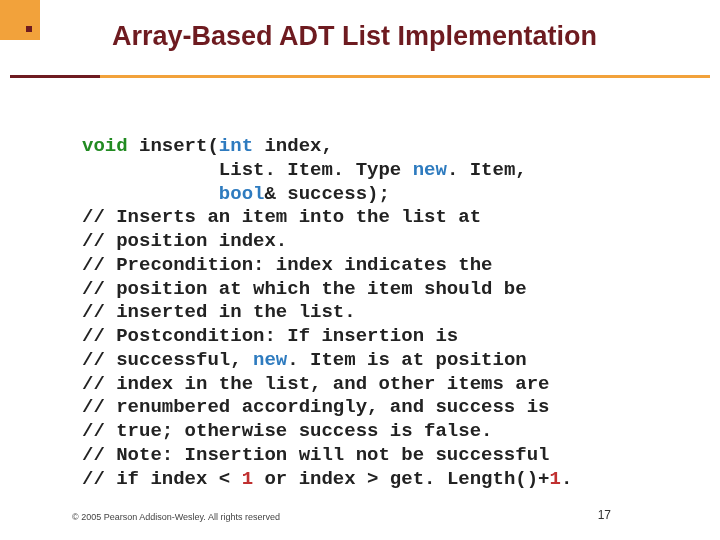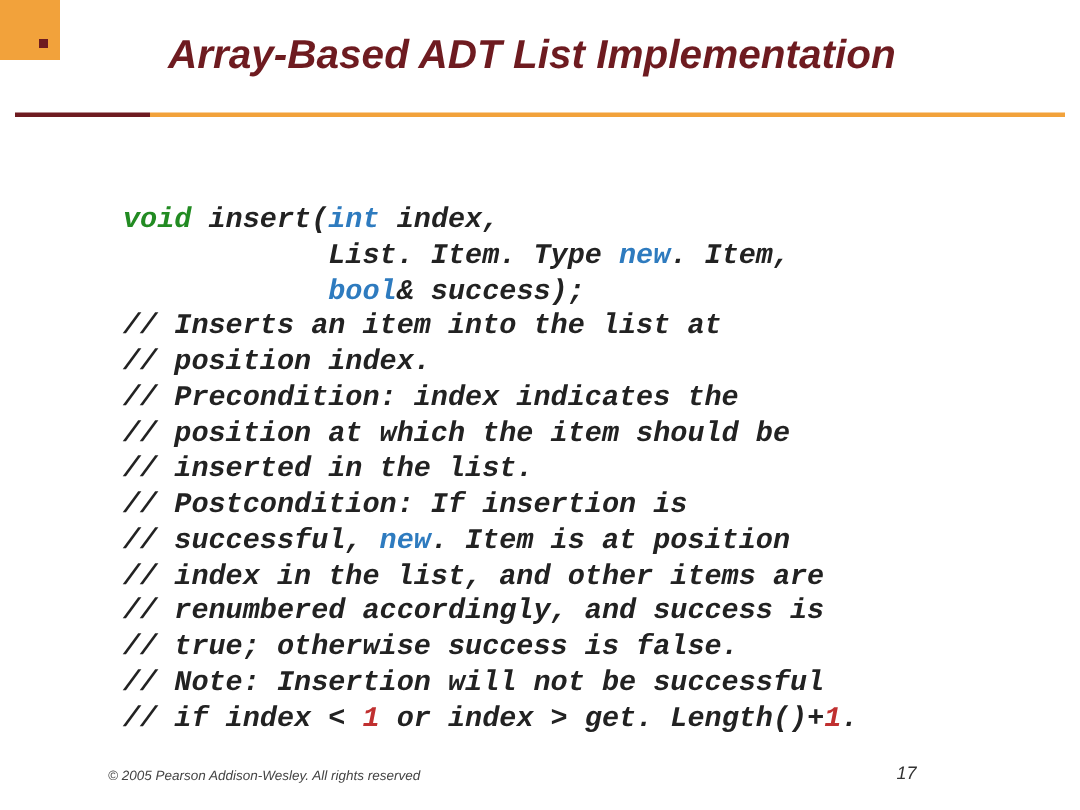--- a/index.html
+++ b/index.html
@@ -10,21 +10,20 @@
     background: #fff;
     font-family: Arial, Helvetica, sans-serif;
     overflow: hidden;
     position: relative;
   }
   .slide {
     width: 641px;
     height: 540px;
     position: relative;
     box-sizing: border-box;
-    font-style: italic;
   }
   .accent-square {
     position: absolute;
     top: 0;
     left: 0;
     width: 40px;
     height: 40px;
     background: #f2a23b;
   }
   .accent-dot {

